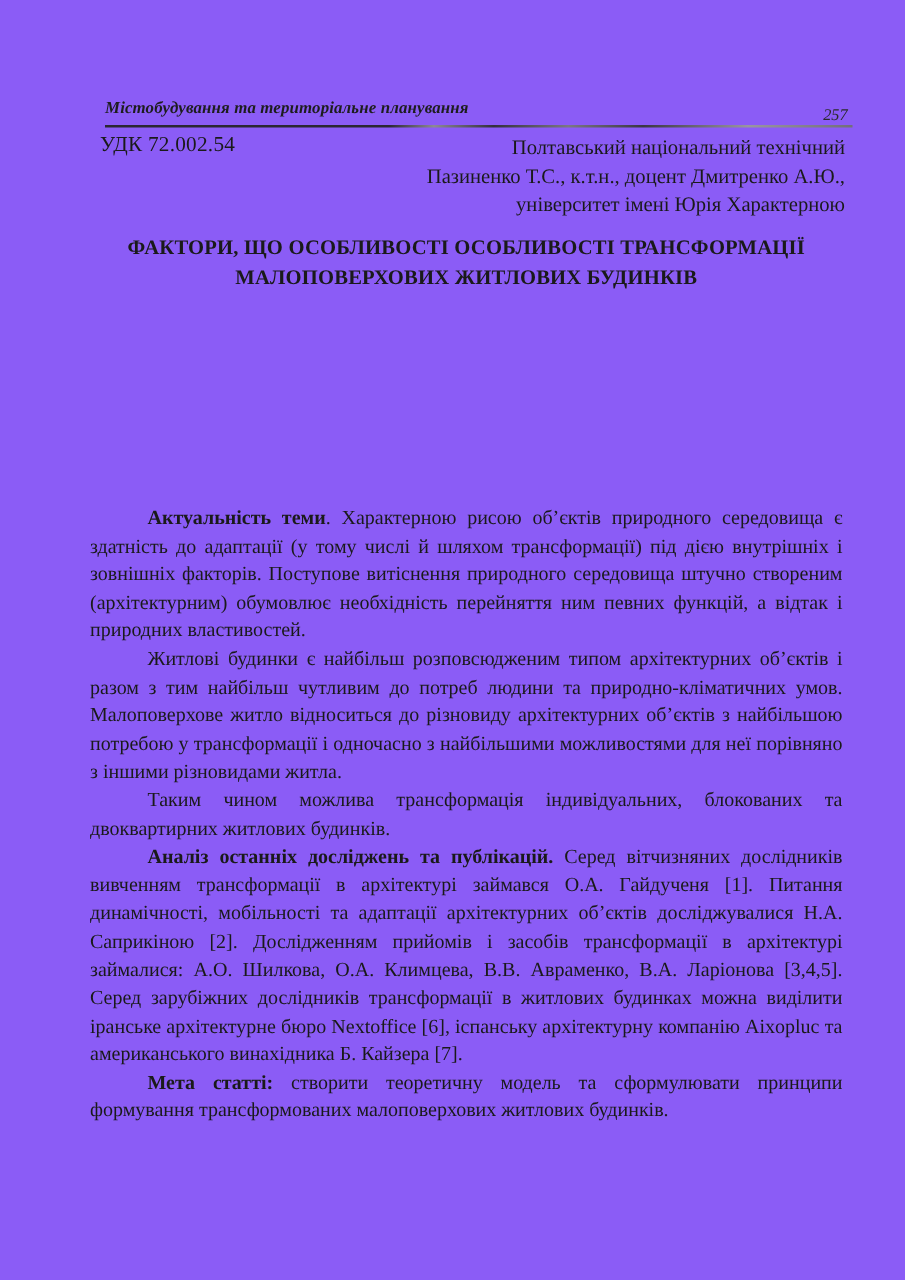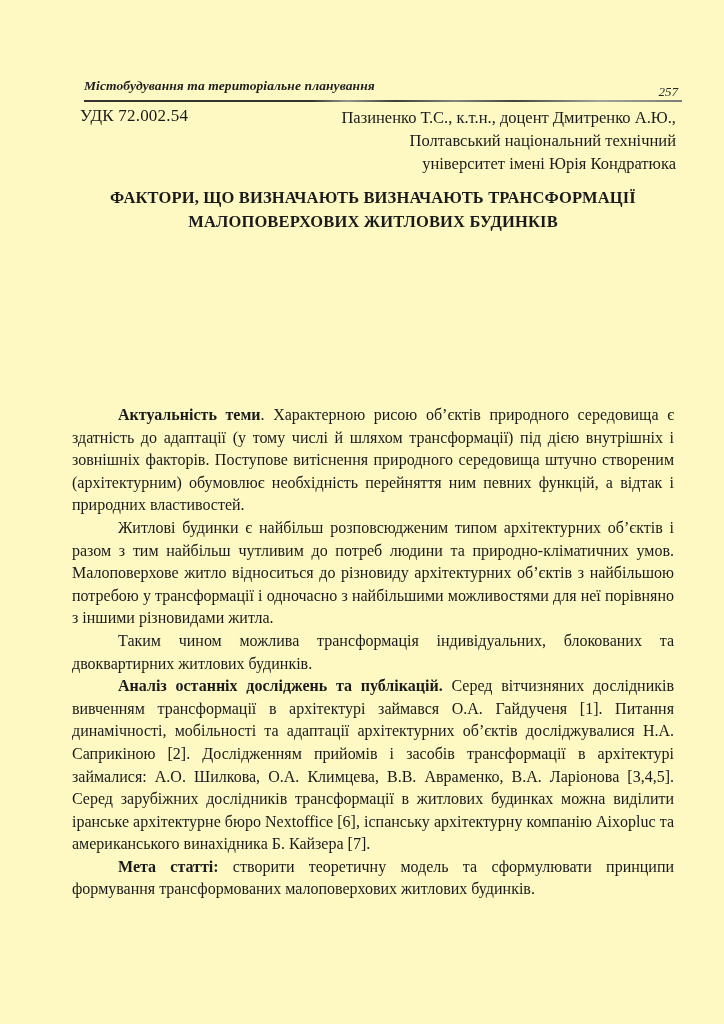--- a/index.html
+++ b/index.html
@@ -11,21 +11,21 @@
   body {
     font-family: "Liberation Serif", "DejaVu Serif", serif;
     color: #1a1a1a;
     -webkit-font-smoothing: antialiased;
   }
   .page {
     position: relative;
     width: 724px;
     height: 1024px;
     margin: 0 auto;
-    background: #fef9c3;
+    background: #8b5cf6;
     overflow: hidden;
     box-sizing: border-box;
   }
 
   
   .running-head {
     position: absolute;
     left: 84px;
     right: 42px;
     top: 78px;
@@ -142,27 +142,27 @@
 
   <div class="running-head">
     <div class="running-head-title">Містобудування та територіальне планування</div>
     <div class="running-head-page">257</div>
     <div class="running-head-rule"></div>
   </div>
 
   <div class="meta-row">
     <div class="udk">УДК  72.002.54</div>
     <div class="authors">
+      <div>Полтавський національний технічний</div>
       <div>Пазиненко Т.С., к.т.н., доцент Дмитренко А.Ю.,</div>
-      <div>Полтавський національний технічний</div>
-      <div>університет імені Юрія Кондратюка</div>
+      <div>університет імені Юрія Характерною</div>
     </div>
   </div>
 
-  <div class="article-title">ФАКТОРИ, ЩО ВИЗНАЧАЮТЬ ВИЗНАЧАЮТЬ ТРАНСФОРМАЦІЇ МАЛОПОВЕРХОВИХ ЖИТЛОВИХ БУДИНКІВ</div>
+  <div class="article-title">ФАКТОРИ, ЩО ОСОБЛИВОСТІ ОСОБЛИВОСТІ ТРАНСФОРМАЦІЇ МАЛОПОВЕРХОВИХ ЖИТЛОВИХ БУДИНКІВ</div>
 
 
 
   <div class="body-block">
 
     <p><span class="lead">Актуальність теми</span><span>. Характерною рисою об’єктів природного середовища є здатність до адаптації (у тому числі й шляхом трансформації) під дією внутрішніх і зовнішніх факторів. Поступове витіснення природного середовища штучно створеним (архітектурним) обумовлює необхідність перейняття ним певних функцій, а відтак і природних властивостей.</span></p>
 
     <p><span>Житлові будинки є найбільш розповсюдженим типом архітектурних об’єктів і разом з тим найбільш чутливим до потреб людини та природно-кліматичних умов. </span><span class="em">Малоповерхове житло</span><span> відноситься до різновиду архітектурних об’єктів з найбільшою потребою у трансформації і одночасно з найбільшими можливостями для неї порівняно з іншими різновидами житла.</span></p>
 
     <p>Таким чином можлива трансформація  індивідуальних, блокованих та двоквартирних житлових будинків.</p>

